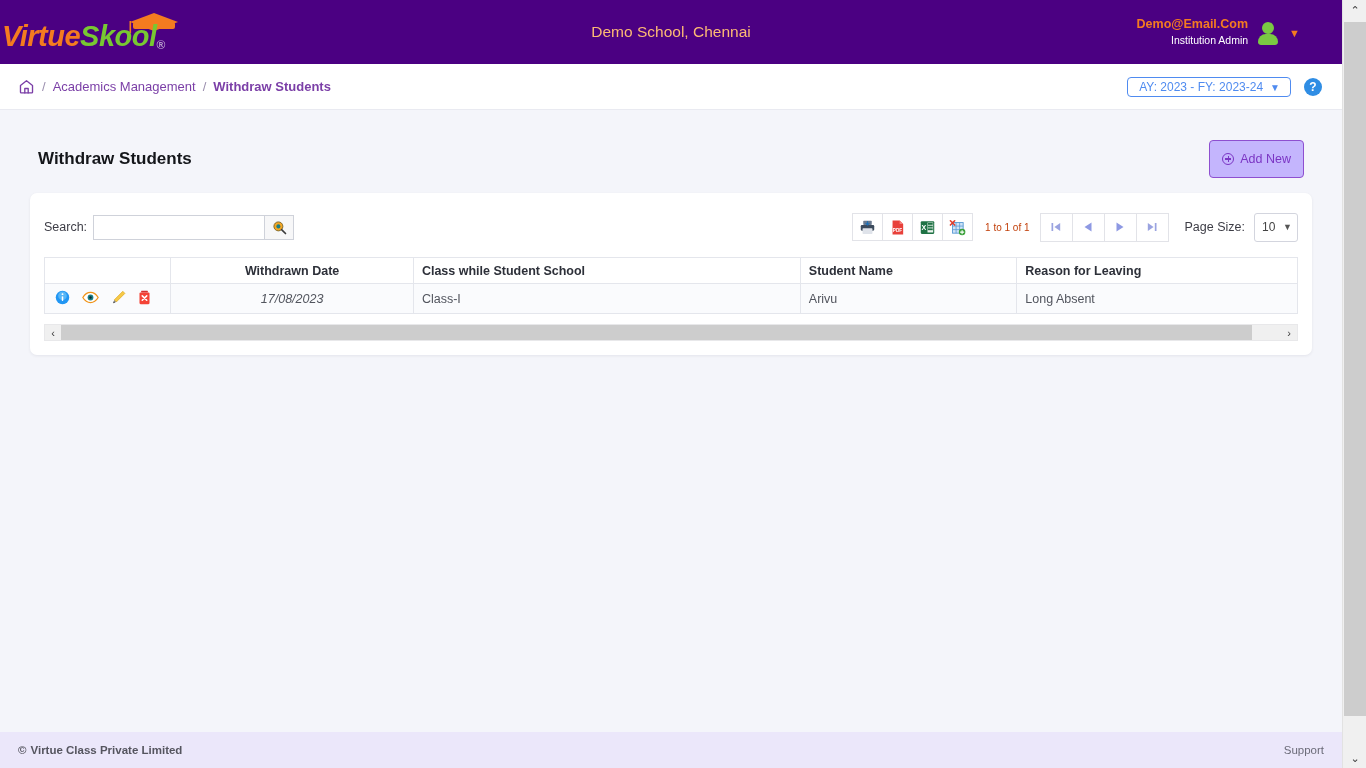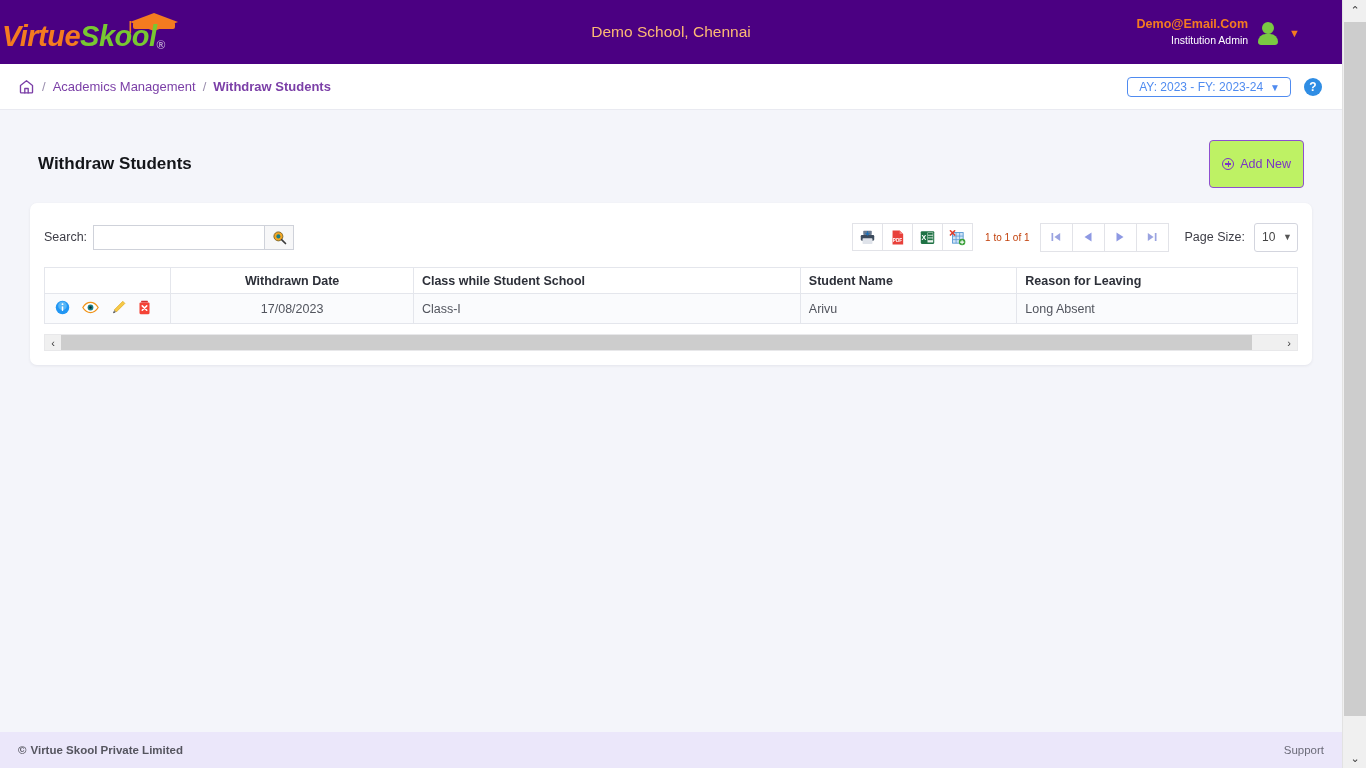--- a/index.html
+++ b/index.html
@@ -116,22 +116,22 @@
     position: relative;
     overflow: hidden;
   }
   .page-head {
     display: flex; align-items: center; justify-content: space-between;
     padding: 30px 8px 0 8px;
   }
   .page-title { font-size: 17px; font-weight: bold; color: #14161a; }
   .add-new-btn {
     border: 1px solid #8e4fd0; border-radius: 4px;
-    background: #bef264; color: #7b35c4;
-    font-size: 12.5px; padding: 16px 12px;
+    background: #c4b5fd; color: #7b35c4;
+    font-size: 12.5px; padding: 11px 12px;
     display: flex; align-items: center; gap: 6px;
     cursor: pointer;
   }
   .plus-circle {
     width: 12px; height: 12px; border-radius: 50%;
     border: 1.3px solid #7b35c4; position: relative; display: block;
   }
   .plus-circle::before, .plus-circle::after {
     content: ""; position: absolute; background: #7b35c4;
   }
@@ -220,21 +220,21 @@
     font-size: 12.5px; color: #52555e;
     padding: 0 8px; background: #fafbfd;
   }
   .col-actions { width: 126px; }
   .col-date    { width: 242px; }
   .col-class   { width: 386px; }
   .col-name    { width: 216px; }
   .col-reason  { width: 280px; }
   .th-center { text-align: center; }
   .th-left   { text-align: left; }
-  .td-center { text-align: center; }
+  .td-center { text-align: center; font-style: italic; }
   .actions-cell { text-align: left; padding-left: 10px !important; }
   .act-row { display: flex; align-items: center; gap: 12px; }
   .act-icon { cursor: pointer; display: block; }
 
   
   .hscroll {
     margin-top: 10px;
     height: 17px;
     display: flex; align-items: stretch;
     background: #f0f0f0;
@@ -506,21 +506,21 @@
           </div>
           <div class="hs-arrow">›</div>
         </div>
 
       </div>
     </div>
 
     <div class="footer">
       <div class="footer-left">
         <span>©</span>
-        <span>Virtue Skool Private Limited</span>
+        <span>Virtue Class Private Limited</span>
       </div>
       <div class="footer-right">Support</div>
     </div>
 
   </div>
 
   <div class="vscroll">
     <div class="vs-arrow vs-up">⌃</div>
     <div class="vs-thumb"></div>
     <div class="vs-arrow vs-down">⌄</div>

